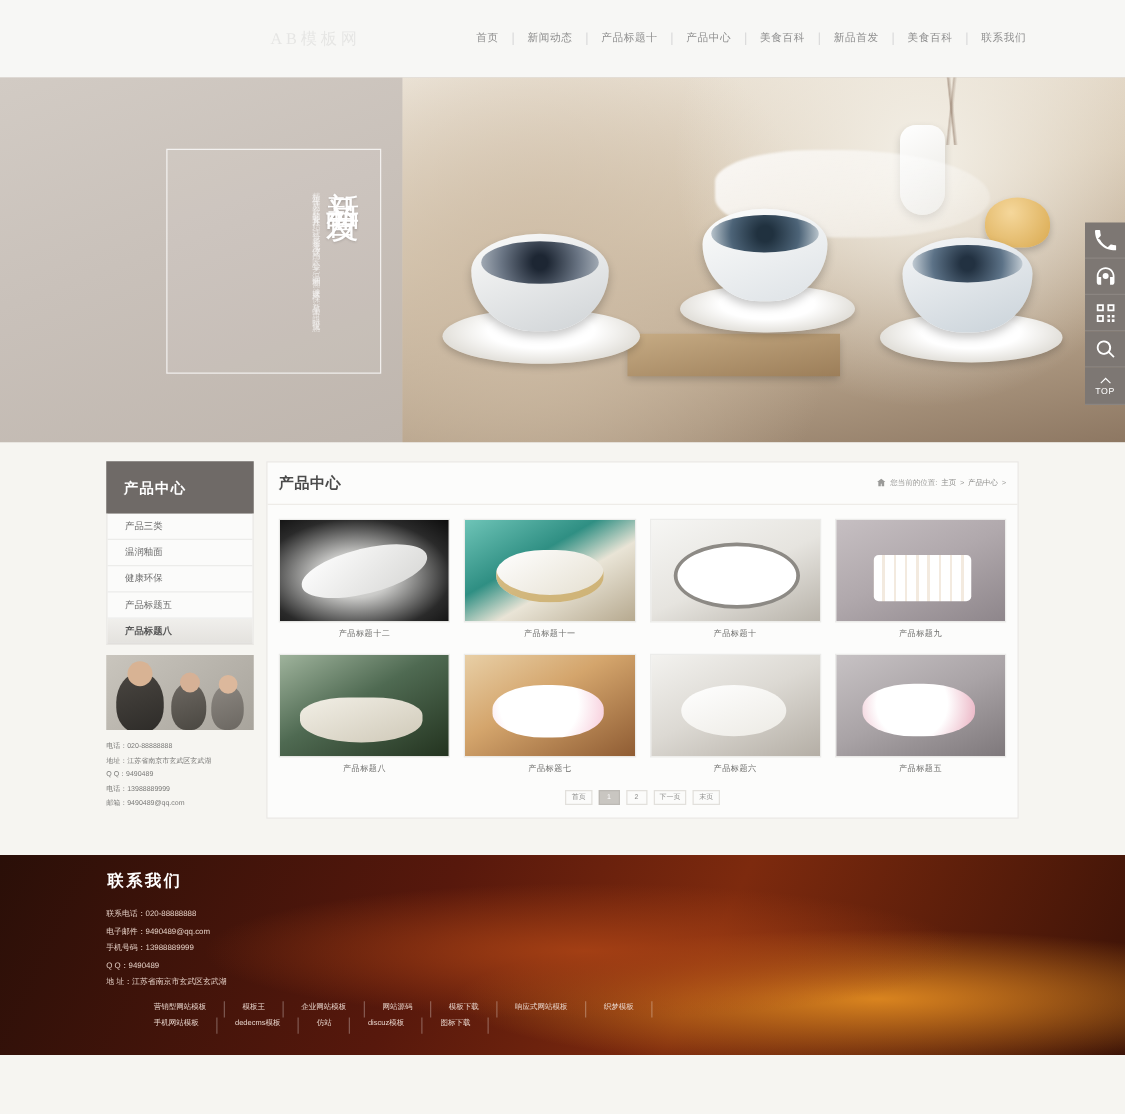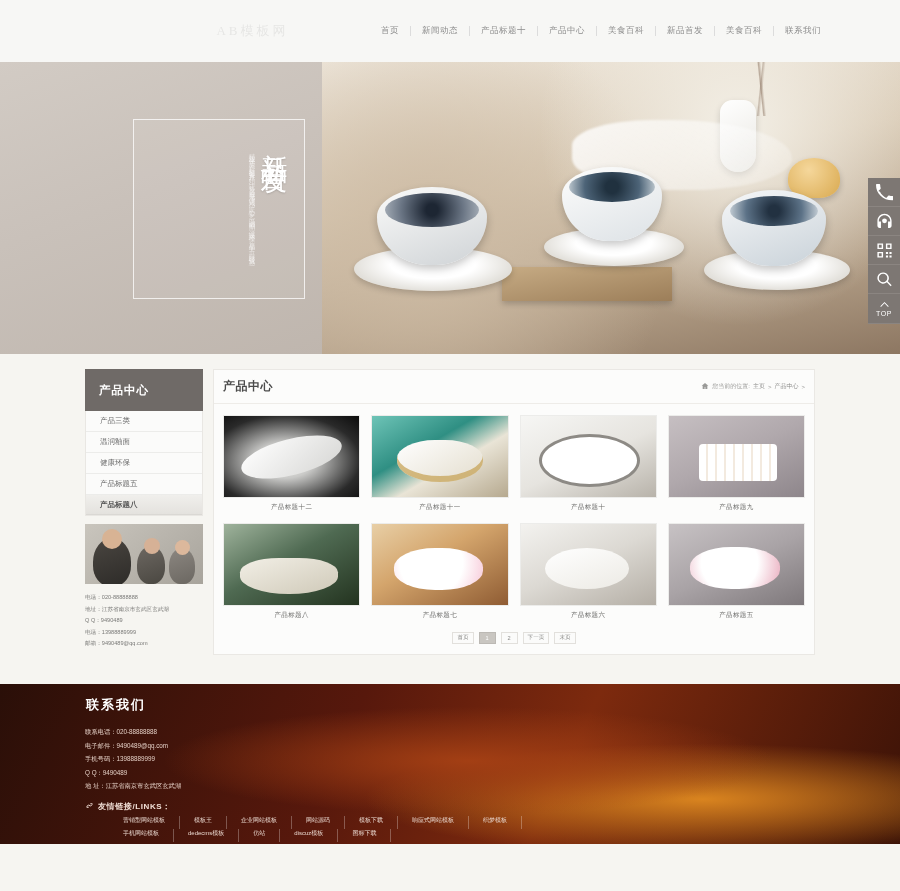--- a/index.html
+++ b/index.html
@@ -462,28 +462,20 @@
       <div class="footer-title">联系我们</div>
       <div class="footer-contact">
         <div>联系电话：020-88888888</div>
         <div>电子邮件：9490489@qq.com</div>
         <div>手机号码：13988889999</div>
         <div>Q Q：9490489</div>
         <div>地  址：江苏省南京市玄武区玄武湖</div>
       </div>
 
       <div class="links-row" style="margin-top:8px">
-        <div class="links-head">
-          <span>
-            <svg viewBox="0 0 24 24">
-                <path d="M10.6 13.4a1 1 0 011.4 0 3 3 0 004.3 0l3-3a3 3 0 10-4.3-4.3l-1 1a1 1 0 001.4 1.4l1-1a1 1 0 111.5 1.5l-3 3a1 1 0 01-1.5 0 1 1 0 00-1.4 0 3 3 0 00-1.4 1.4zM13.4 10.6a1 1 0 01-1.4 0 3 3 0 00-4.3 0l-3 3a3 3 0 104.3 4.3l1-1a1 1 0 10-1.4-1.4l-1 1a1 1 0 11-1.5-1.5l3-3a1 1 0 011.5 0 1 1 0 001.4 0z"></path>
-              </svg>
-          </span>
-          <span>友情链接/LINKS：</span>
-        </div>
         <div class="links-list">
           <span class="lk">营销型网站模板</span>
           <span class="lk">模板王</span>
           <span class="lk">企业网站模板</span>
           <span class="lk">网站源码</span>
           <span class="lk">模板下载</span>
           <span class="lk">响应式网站模板</span>
           <span class="lk">织梦模板</span>
           <span class="lk">手机网站模板</span>
           <span class="lk">dedecms模板</span>

